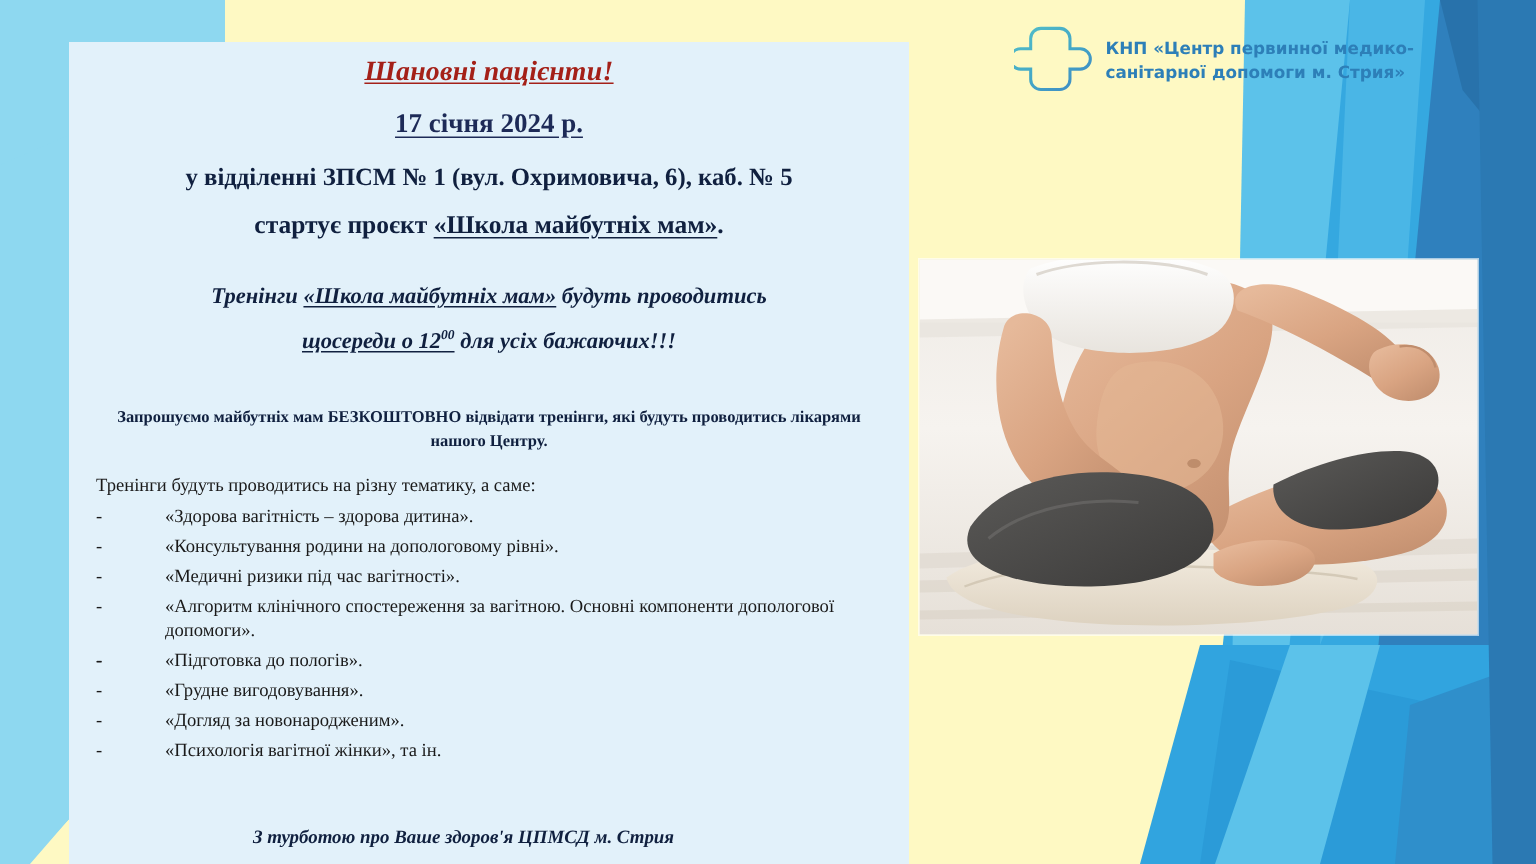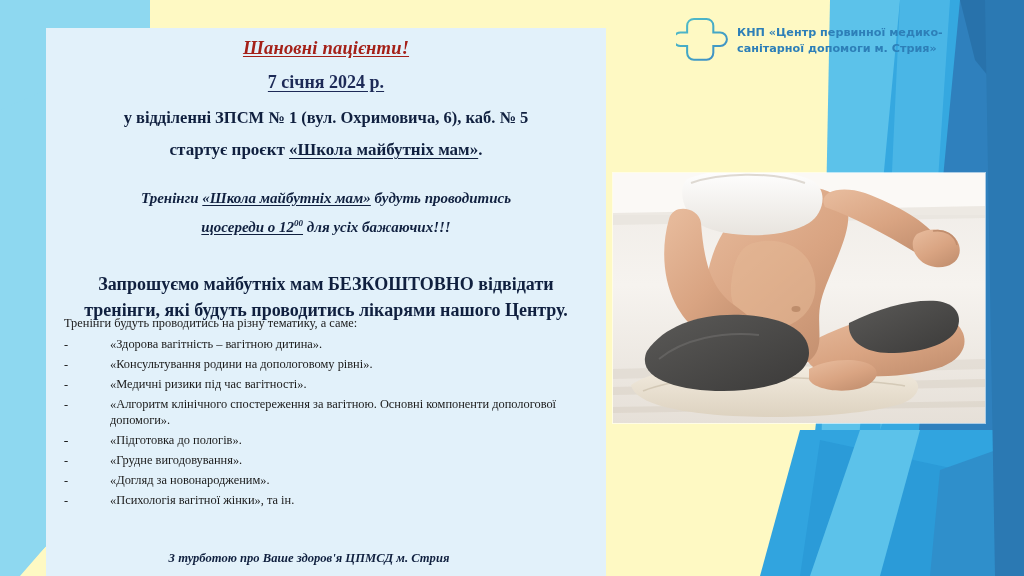--- a/index.html
+++ b/index.html
@@ -88,21 +88,21 @@
     font-style: italic;
     color: #10203f;
   }
   .tr-line2 .u { text-decoration: underline; text-underline-offset: 2px; font-style: italic; }
   .tr-line2 sup { font-size: 9px; vertical-align: super; }
 
   .invite {
     top: 243px;
     left: 18px;
     width: 524px;
-    font-size: 18px;
+    font-size: 11px;
     font-weight: bold;
     color: #10203f;
     line-height: 1.45;
     text-align: center;
   }
 
   .topics-intro {
     top: 288px;
     left: 18px;
     width: 524px;
@@ -223,21 +223,21 @@
     <div id="logo-text"><span>КНП «Центр первинної медико-</span><br><span>санітарної допомоги м. Стрия»</span></div>
   </div>
 
   <div id="panel">
 
     <div class="block l-center hdr-greeting">
       <span class="u">Шановні пацієнти!</span>
     </div>
 
     <div class="block l-center hdr-date">
-      <span>7 січня 2024 р.</span>
+      <span>17 січня 2024 р.</span>
     </div>
 
     <div class="block l-center hdr-place">
       <span>у відділенні ЗПСМ № 1 (вул. Охримовича, 6), каб. № 5</span>
     </div>
 
     <div class="block l-center hdr-project">
       <span>стартує проєкт </span><span class="u">«Школа майбутніх мам»</span><span>.</span>
     </div>
 
@@ -247,21 +247,21 @@
 
     <div class="block l-center tr-line2">
       <span class="u"><span>щосереди о 12</span><sup>00</sup></span><span> для усіх бажаючих!!!</span>
     </div>
 
     <div class="block invite">Запрошуємо майбутніх мам БЕЗКОШТОВНО відвідати тренінги, які будуть проводитись лікарями нашого Центру.</div>
 
     <div class="block topics-intro">Тренінги будуть проводитись на різну тематику, а саме:</div>
 
     <ul id="topics">
-        <li><span class="dash">-</span><span>«Здорова вагітність – вагітною дитина».</span></li>
+        <li><span class="dash">-</span><span>«Здорова вагітність – здорова дитина».</span></li>
         <li><span class="dash">-</span><span>«Консультування родини на допологовому рівні».</span></li>
         <li><span class="dash">-</span><span>«Медичні ризики під час вагітності».</span></li>
         <li><span class="dash">-</span><span>«Алгоритм клінічного спостереження за вагітною. Основні компоненти допологової допомоги».</span></li>
         <li><span class="dash">-</span></li>
         <li><span class="dash">-</span><span>«Підготовка до пологів».</span></li>
         <li><span class="dash">-</span><span>«Грудне вигодовування».</span></li>
         <li><span class="dash">-</span><span>«Догляд за новонародженим».</span></li>
         <li><span class="dash">-</span><span>«Психологія вагітної жінки», та ін.</span></li>
       </ul>
 

